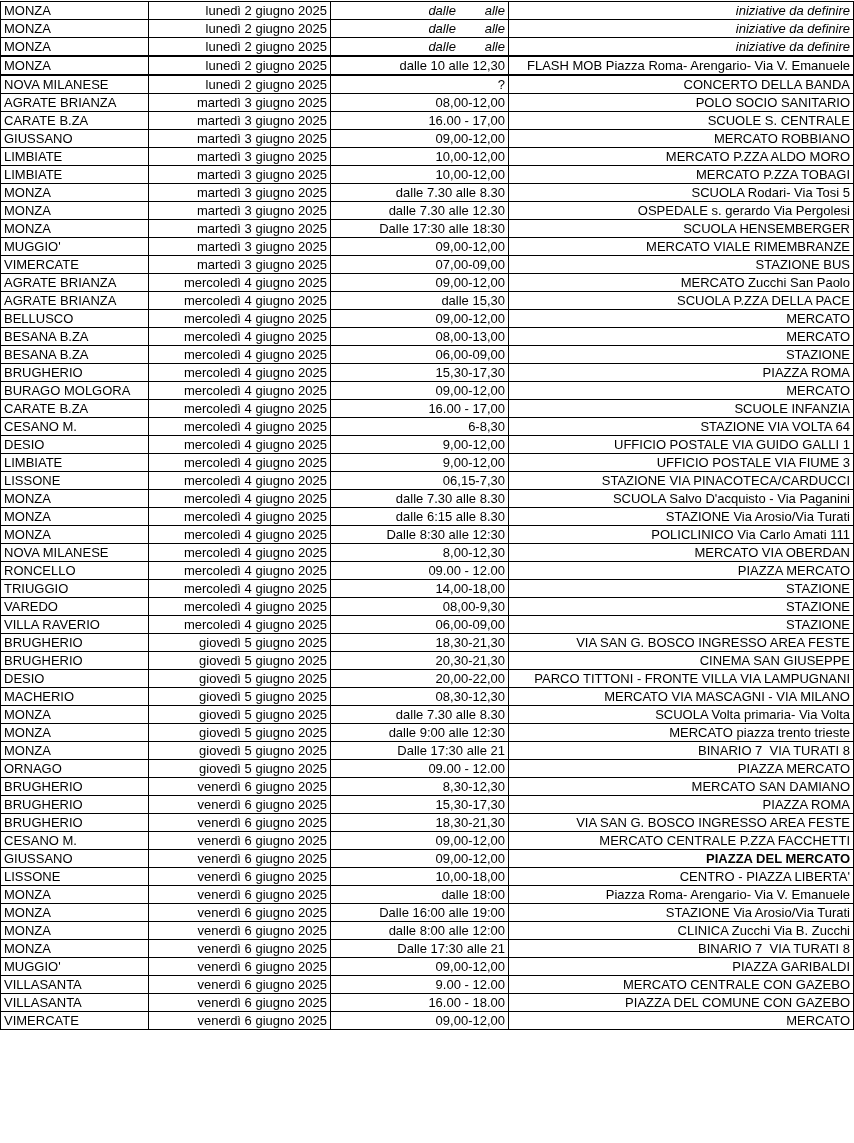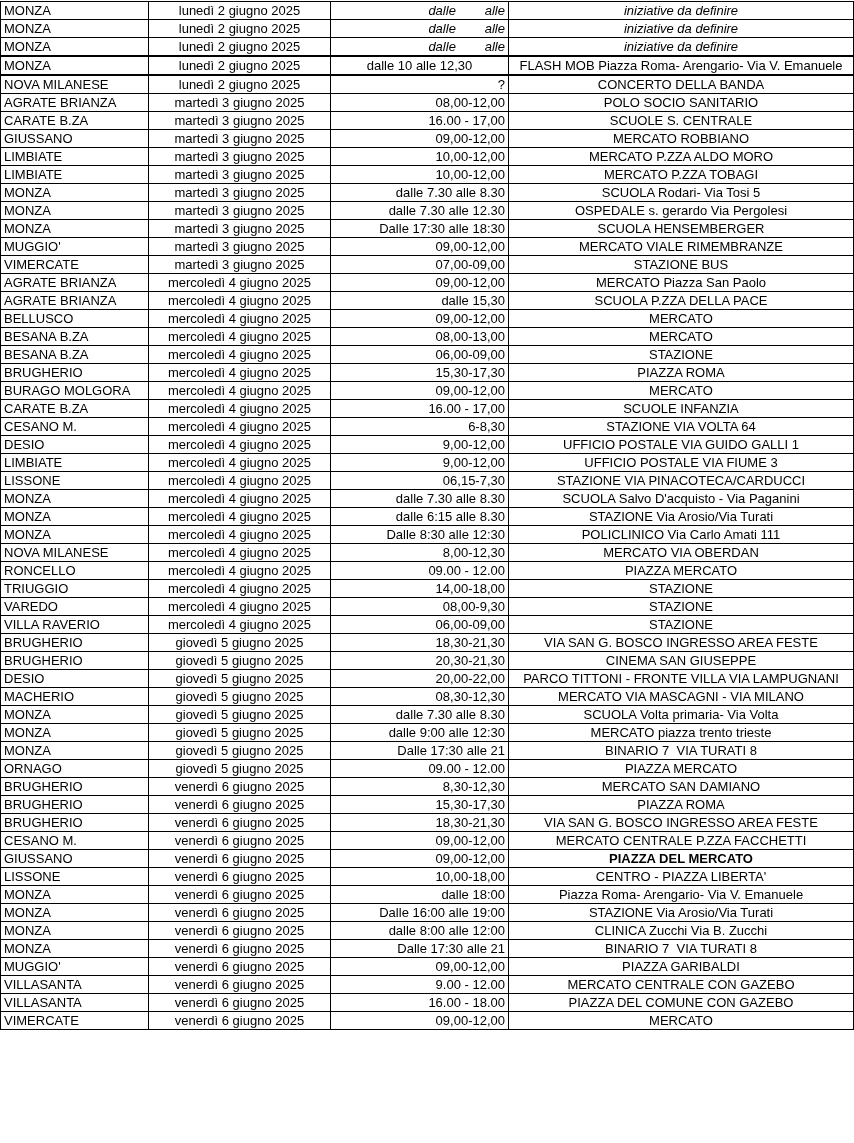--- a/index.html
+++ b/index.html
@@ -29,23 +29,23 @@
     height: 17px;
     padding: 0 3px;
     font-size: 13px;
     color: #000000;
     overflow: hidden;
     white-space: pre;
     vertical-align: middle;
     line-height: 17px;
   }
   td.city { text-align: left; padding-left: 4px; }
-  td.date { text-align: center; padding-left: 4px; }
+  td.date { text-align: right; padding-left: 4px; }
   td.time { text-align: right; }
-  td.loc  { text-align: center; padding-left: 4px; }
+  td.loc  { text-align: right; padding-left: 4px; }
   td.italic { font-style: italic; }
   td.small { font-size: 10.5px; }
   tr.tt td { border-top: 2px solid #000000; }
   td.cur { border-left: 3px solid #000000; font-weight: bold; }
 </style>
 </head>
 <body>
 
 <div class="page">
   <table class="schedule">
@@ -70,21 +70,21 @@
         </tr>
         <tr>
           <td class="city">MONZA</td>
           <td class="date">lunedì 2 giugno 2025</td>
           <td class="time italic">dalle        alle</td>
           <td class="loc italic">iniziative da definire</td>
         </tr>
         <tr class="tt">
           <td class="city">MONZA</td>
           <td class="date">lunedì 2 giugno 2025</td>
-          <td class="time" style="text-align: center;">dalle 10 alle 12,30</td>
+          <td class="time" style="text-align: right;">dalle 10 alle 12,30</td>
           <td class="loc">FLASH MOB Piazza Roma- Arengario- Via V. Emanuele</td>
         </tr>
         <tr class="tt">
           <td class="city">NOVA MILANESE</td>
           <td class="date">lunedì 2 giugno 2025</td>
           <td class="time">?</td>
           <td class="loc">CONCERTO DELLA BANDA</td>
         </tr>
         <tr>
           <td class="city">AGRATE BRIANZA</td>
@@ -143,21 +143,21 @@
         <tr>
           <td class="city">VIMERCATE</td>
           <td class="date">martedì 3 giugno 2025</td>
           <td class="time">07,00-09,00</td>
           <td class="loc">STAZIONE BUS</td>
         </tr>
         <tr>
           <td class="city">AGRATE BRIANZA</td>
           <td class="date">mercoledì 4 giugno 2025</td>
           <td class="time">09,00-12,00</td>
-          <td class="loc">MERCATO Piazza San Paolo</td>
+          <td class="loc">MERCATO Zucchi San Paolo</td>
         </tr>
         <tr>
           <td class="city">AGRATE BRIANZA</td>
           <td class="date">mercoledì 4 giugno 2025</td>
           <td class="time">dalle 15,30</td>
           <td class="loc">SCUOLA P.ZZA DELLA PACE</td>
         </tr>
         <tr>
           <td class="city">BELLUSCO</td>
           <td class="date">mercoledì 4 giugno 2025</td>

